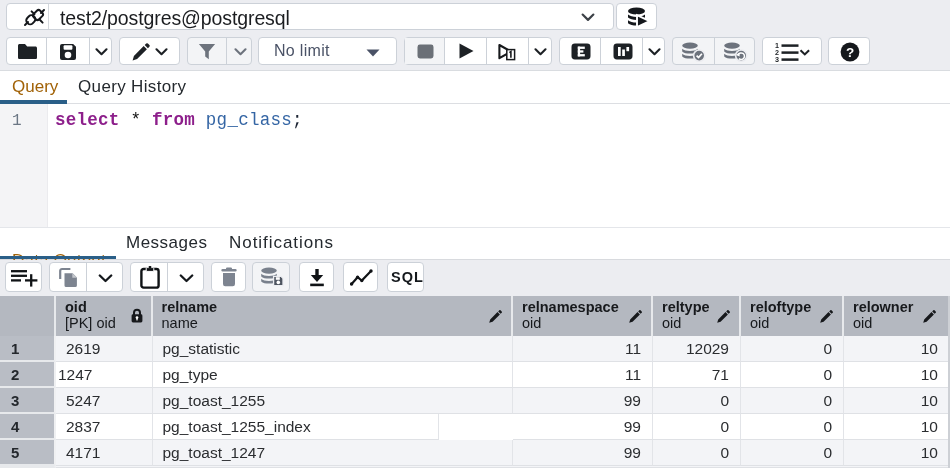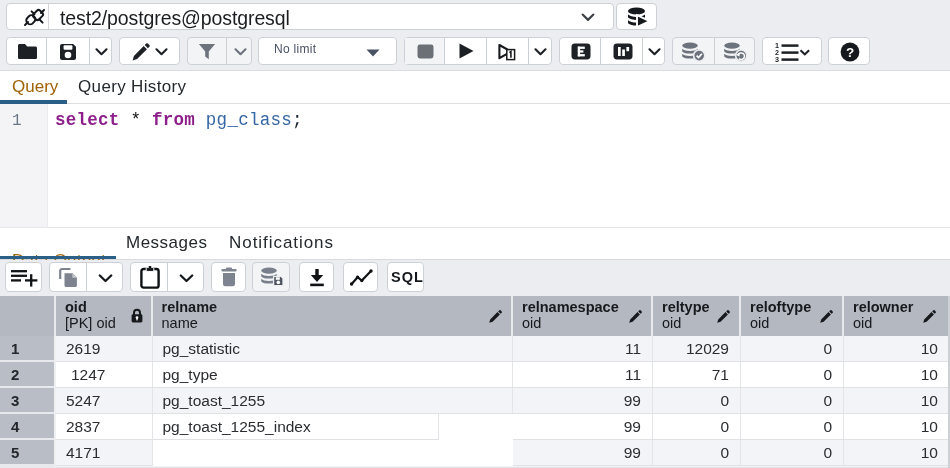--- a/index.html
+++ b/index.html
@@ -121,21 +121,21 @@
           </svg>
         </span>
       </div>
       <span class="ic" style="left:46px;top:10px;">
         <svg width="13" height="8" viewBox="0 0 13 8">
           <path d="M1.5 1.3 L6.5 6.2 L11.5 1.3" fill="none" stroke="#6d737d" stroke-width="2.1" stroke-linecap="round" stroke-linejoin="round"></path>
         </svg>
       </span>
     </div>
     <div class="btn" style="left:258px;top:2px;width:139px;height:28px;">
-      <span style="position:absolute;left:15px;top:4px;font-size:12px;letter-spacing:0.3px;color:#4a5266;">No limit</span>
+      <span style="position:absolute;left:15px;top:4px;font-size:16px;letter-spacing:0.3px;color:#4a5266;">No limit</span>
       <svg style="position:absolute;left:107px;top:11px;" width="14" height="8" viewBox="0 0 14 8">
         <polygon points="0.5,0.5 13.5,0.5 7,7.5" fill="#4a5266"></polygon>
       </svg>
     </div>
     <div class="btn" style="left:404px;top:2px;width:148px;height:28px;">
       <div class="seg" style="left:0;width:40px;background:#f3f4f6;">
         <span class="ic" style="left:12px;top:6px;">
           <svg width="17" height="15" viewBox="0 0 17 15">
             <rect x="0.5" y="0.5" width="16" height="14" rx="2.4" fill="#6b7077"></rect>
           </svg>
@@ -415,21 +415,21 @@
       </span>
     </div>
     <div class="rnum" style="top:40px;height:26px;line-height:25px;padding-left:11px;">1</div>
     <div class="cell odd" style="left:56px;top:40px;width:96.5px;height:26px;line-height:25px;padding-left:10px;">2619</div>
     <div class="cell odd" style="left:152.5px;top:40px;width:360.5px;height:26px;line-height:25px;padding-left:10px;">pg_statistic</div>
     <div class="cell odd num" style="left:513px;top:40px;width:140px;height:26px;line-height:25px;padding-right:11px;">11</div>
     <div class="cell odd num" style="left:653px;top:40px;width:88px;height:26px;line-height:25px;padding-right:11px;">12029</div>
     <div class="cell odd num" style="left:741px;top:40px;width:103px;height:26px;line-height:25px;padding-right:11px;">0</div>
     <div class="cell odd num" style="left:844px;top:40px;width:106px;height:26px;line-height:25px;padding-right:11px;">10</div>
     <div class="rnum" style="top:66px;height:26px;line-height:25px;padding-left:11px;">2</div>
-    <div class="cell even" style="left:56px;top:66px;width:96.5px;height:26px;line-height:25px;padding-left:15px;">1247</div>
+    <div class="cell even" style="left:56px;top:66px;width:96.5px;height:26px;line-height:25px;padding-left:2px;">1247</div>
     <div class="cell even" style="left:152.5px;top:66px;width:360.5px;height:26px;line-height:25px;padding-left:10px;">pg_type</div>
     <div class="cell even num" style="left:513px;top:66px;width:140px;height:26px;line-height:25px;padding-right:11px;">11</div>
     <div class="cell even num" style="left:653px;top:66px;width:88px;height:26px;line-height:25px;padding-right:11px;">71</div>
     <div class="cell even num" style="left:741px;top:66px;width:103px;height:26px;line-height:25px;padding-right:11px;">0</div>
     <div class="cell even num" style="left:844px;top:66px;width:106px;height:26px;line-height:25px;padding-right:11px;">10</div>
     <div class="rnum" style="top:92px;height:26px;line-height:25px;padding-left:11px;">3</div>
     <div class="cell odd" style="left:56px;top:92px;width:96.5px;height:26px;line-height:25px;padding-left:10px;">5247</div>
     <div class="cell odd" style="left:152.5px;top:92px;width:360.5px;height:26px;line-height:25px;padding-left:10px;">pg_toast_1255</div>
     <div class="cell odd num" style="left:513px;top:92px;width:140px;height:26px;line-height:25px;padding-right:11px;">99</div>
     <div class="cell odd num" style="left:653px;top:92px;width:88px;height:26px;line-height:25px;padding-right:11px;">0</div>
@@ -437,20 +437,21 @@
     <div class="cell odd num" style="left:844px;top:92px;width:106px;height:26px;line-height:25px;padding-right:11px;">10</div>
     <div class="rnum" style="top:118px;height:26px;line-height:25px;padding-left:11px;">4</div>
     <div class="cell even" style="left:56px;top:118px;width:96.5px;height:26px;line-height:25px;padding-left:10px;">2837</div>
     <div class="cell even" style="left:152.5px;top:118px;width:286px;height:26px;line-height:25px;padding-left:10px;">pg_toast_1255_index</div>
     <div class="cell even num" style="left:513px;top:118px;width:140px;height:26px;line-height:25px;padding-right:11px;">99</div>
     <div class="cell even num" style="left:653px;top:118px;width:88px;height:26px;line-height:25px;padding-right:11px;">0</div>
     <div class="cell even num" style="left:741px;top:118px;width:103px;height:26px;line-height:25px;padding-right:11px;">0</div>
     <div class="cell even num" style="left:844px;top:118px;width:106px;height:26px;line-height:25px;padding-right:11px;">10</div>
     <div class="rnum" style="top:144px;height:26px;line-height:25px;padding-left:11px;">5</div>
     <div class="cell odd" style="left:56px;top:144px;width:96.5px;height:26px;line-height:25px;padding-left:10px;">4171</div>
+    <div class="cell odd" style="left:152.5px;top:144px;width:360.5px;height:26px;line-height:25px;padding-left:10px;">pg_toast_1247</div>
     <div class="cell odd num" style="left:513px;top:144px;width:140px;height:26px;line-height:25px;padding-right:11px;">99</div>
     <div class="cell odd num" style="left:653px;top:144px;width:88px;height:26px;line-height:25px;padding-right:11px;">0</div>
     <div class="cell odd num" style="left:741px;top:144px;width:103px;height:26px;line-height:25px;padding-right:11px;">0</div>
     <div class="cell odd num" style="left:844px;top:144px;width:106px;height:26px;line-height:25px;padding-right:11px;">10</div>
     <div class="rnum" style="top:170px;height:2px;"></div>
     <div class="cell odd" style="left:56px;top:170px;width:894px;height:2px;"></div>
   </div>
 <div class="abs" style="left:948px;top:296px;width:2px;height:172px;background:#cdd0d5;"></div>
 
 </body></html>

